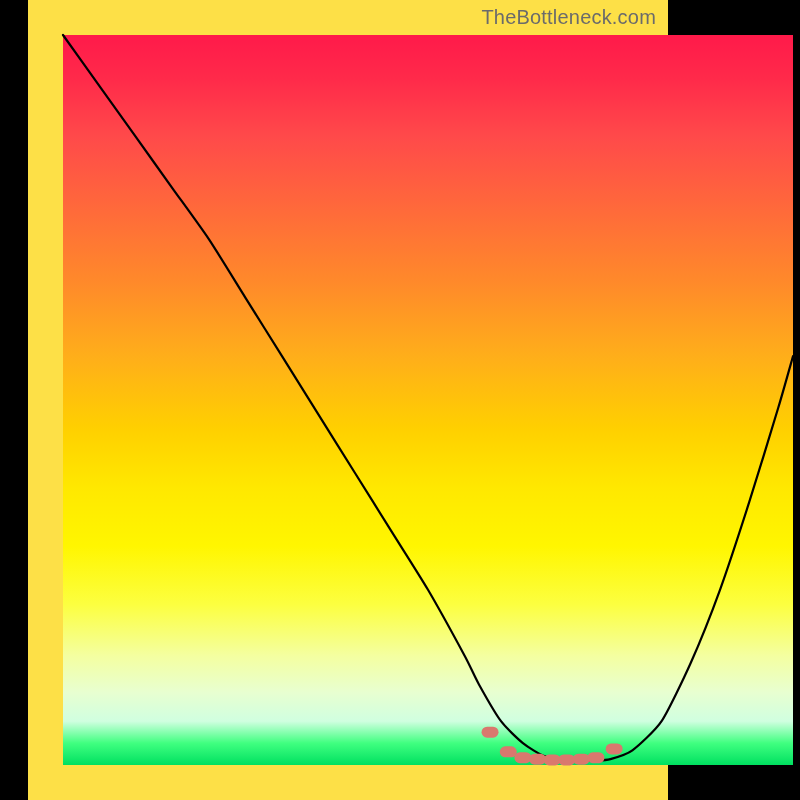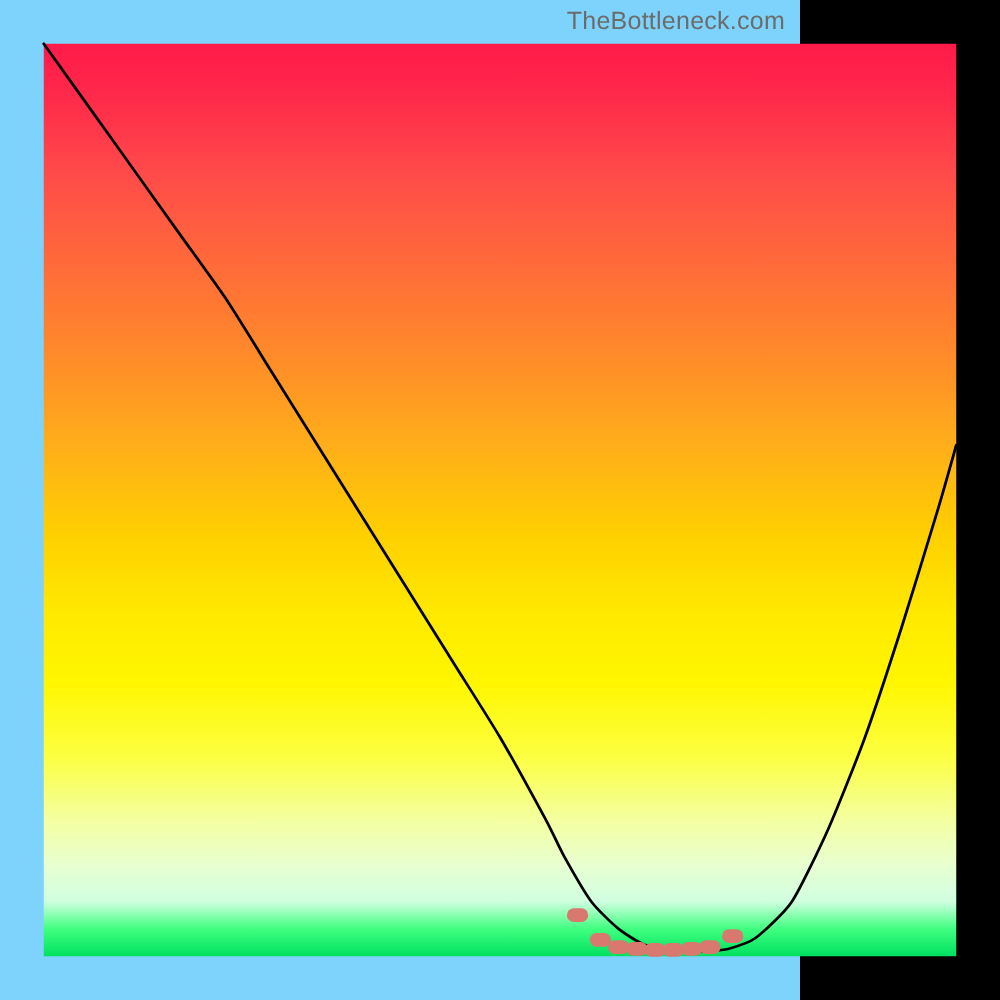--- a/index.html
+++ b/index.html
@@ -1,21 +1,22 @@
 <!DOCTYPE html>
 <html><head>
 <meta charset="utf-8">
 <style>
   * { margin: 0; padding: 0; box-sizing: border-box; }
   html, body { width: 800px; height: 800px; overflow: hidden; background: #000; }
   .container {
     position: relative;
     width: 640px;
     height: 800px;
-    background: #7dd3fc;
+    background: #fde047;
+    margin-left: 28px;
   }
   .plot-area {
     position: absolute;
     left: 35px;
     top: 35px;
     width: 730px;
     height: 730px;
     background: linear-gradient(to bottom,
       #ff1a4a 0%,
       #ff2a4a 6%,

